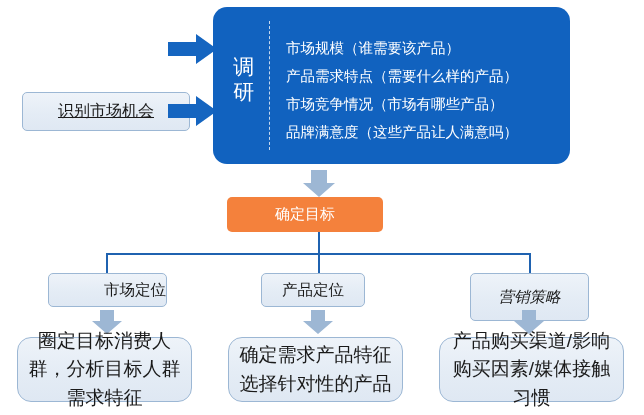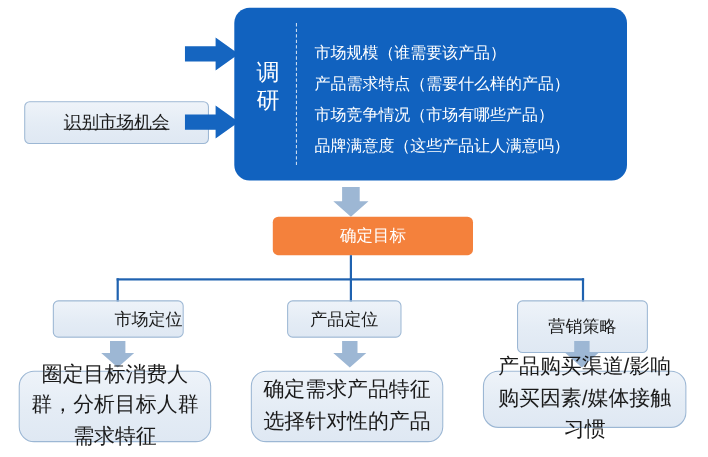--- a/index.html
+++ b/index.html
@@ -133,21 +133,21 @@
       <div class="row">品牌满意度（这些产品让人满意吗）</div>
     </div>
   </div>
 
   <div class="arrow" style="left:302px; top:170px;">
     <svg width="34" height="28" viewBox="0 0 34 28">
       <polygon points="9,0 25,0 25,13 33,13 17,27 1,13 9,13" fill="#9db7d4"></polygon>
     </svg>
   </div>
 
-  <div class="orangebox t-goal" style="left:248px; top:197px; width:182px; height:35px;">
+  <div class="orangebox t-goal" style="left:227px; top:197px; width:156px; height:35px;">
     <span>确定目标</span>
   </div>
 
   <div class="vline" style="left:318px; top:232px; height:22px;"></div>
   <div class="hline" style="left:106px; top:253px; width:425px;"></div>
   <div class="vline" style="left:106px; top:253px; height:22px;"></div>
   <div class="vline" style="left:318px; top:253px; height:22px;"></div>
   <div class="vline" style="left:529px; top:253px; height:22px;"></div>
 
   <div class="lightbox rnd-sm t-mid" style="left:48px; top:273px; width:119px; height:34px;justify-content:flex-end;">
@@ -167,25 +167,25 @@
   </div>
   <div class="arrow" style="left:302px; top:310px;">
     <svg width="32" height="25" viewBox="0 0 32 25">
       <polygon points="9,0 23,0 23,11 31,11 16,24 1,11 9,11" fill="#9db7d4"></polygon>
     </svg>
   </div>
   <div class="lightbox rnd-lg t-leaf" style="left:228px; top:337px; width:175px; height:65px; padding:0 10px;">
     <span>确定需求产品特征选择针对性的产品</span>
   </div>
 
-  <div class="lightbox rnd-sm t-mid" style="left:470px; top:273px; width:119px; height:48px;">
+  <div class="lightbox rnd-sm t-mid" style="left:470px; top:273px; width:119px; height:48px;font-style:italic;">
     <span>营销策略</span>
   </div>
   <div class="arrow" style="left:513px; top:310px;">
     <svg width="32" height="25" viewBox="0 0 32 25">
       <polygon points="9,0 23,0 23,11 31,11 16,24 1,11 9,11" fill="#9db7d4"></polygon>
     </svg>
   </div>
-  <div class="lightbox rnd-lg t-leaf" style="left:439px; top:337px; width:185px; height:52px; padding:0 8px;">
+  <div class="lightbox rnd-lg t-leaf" style="left:439px; top:337px; width:185px; height:65px; padding:0 8px;">
     <span>产品购买渠道/影响购买因素/媒体接触习惯</span>
   </div>
 
 </div>
 
 </body></html>

